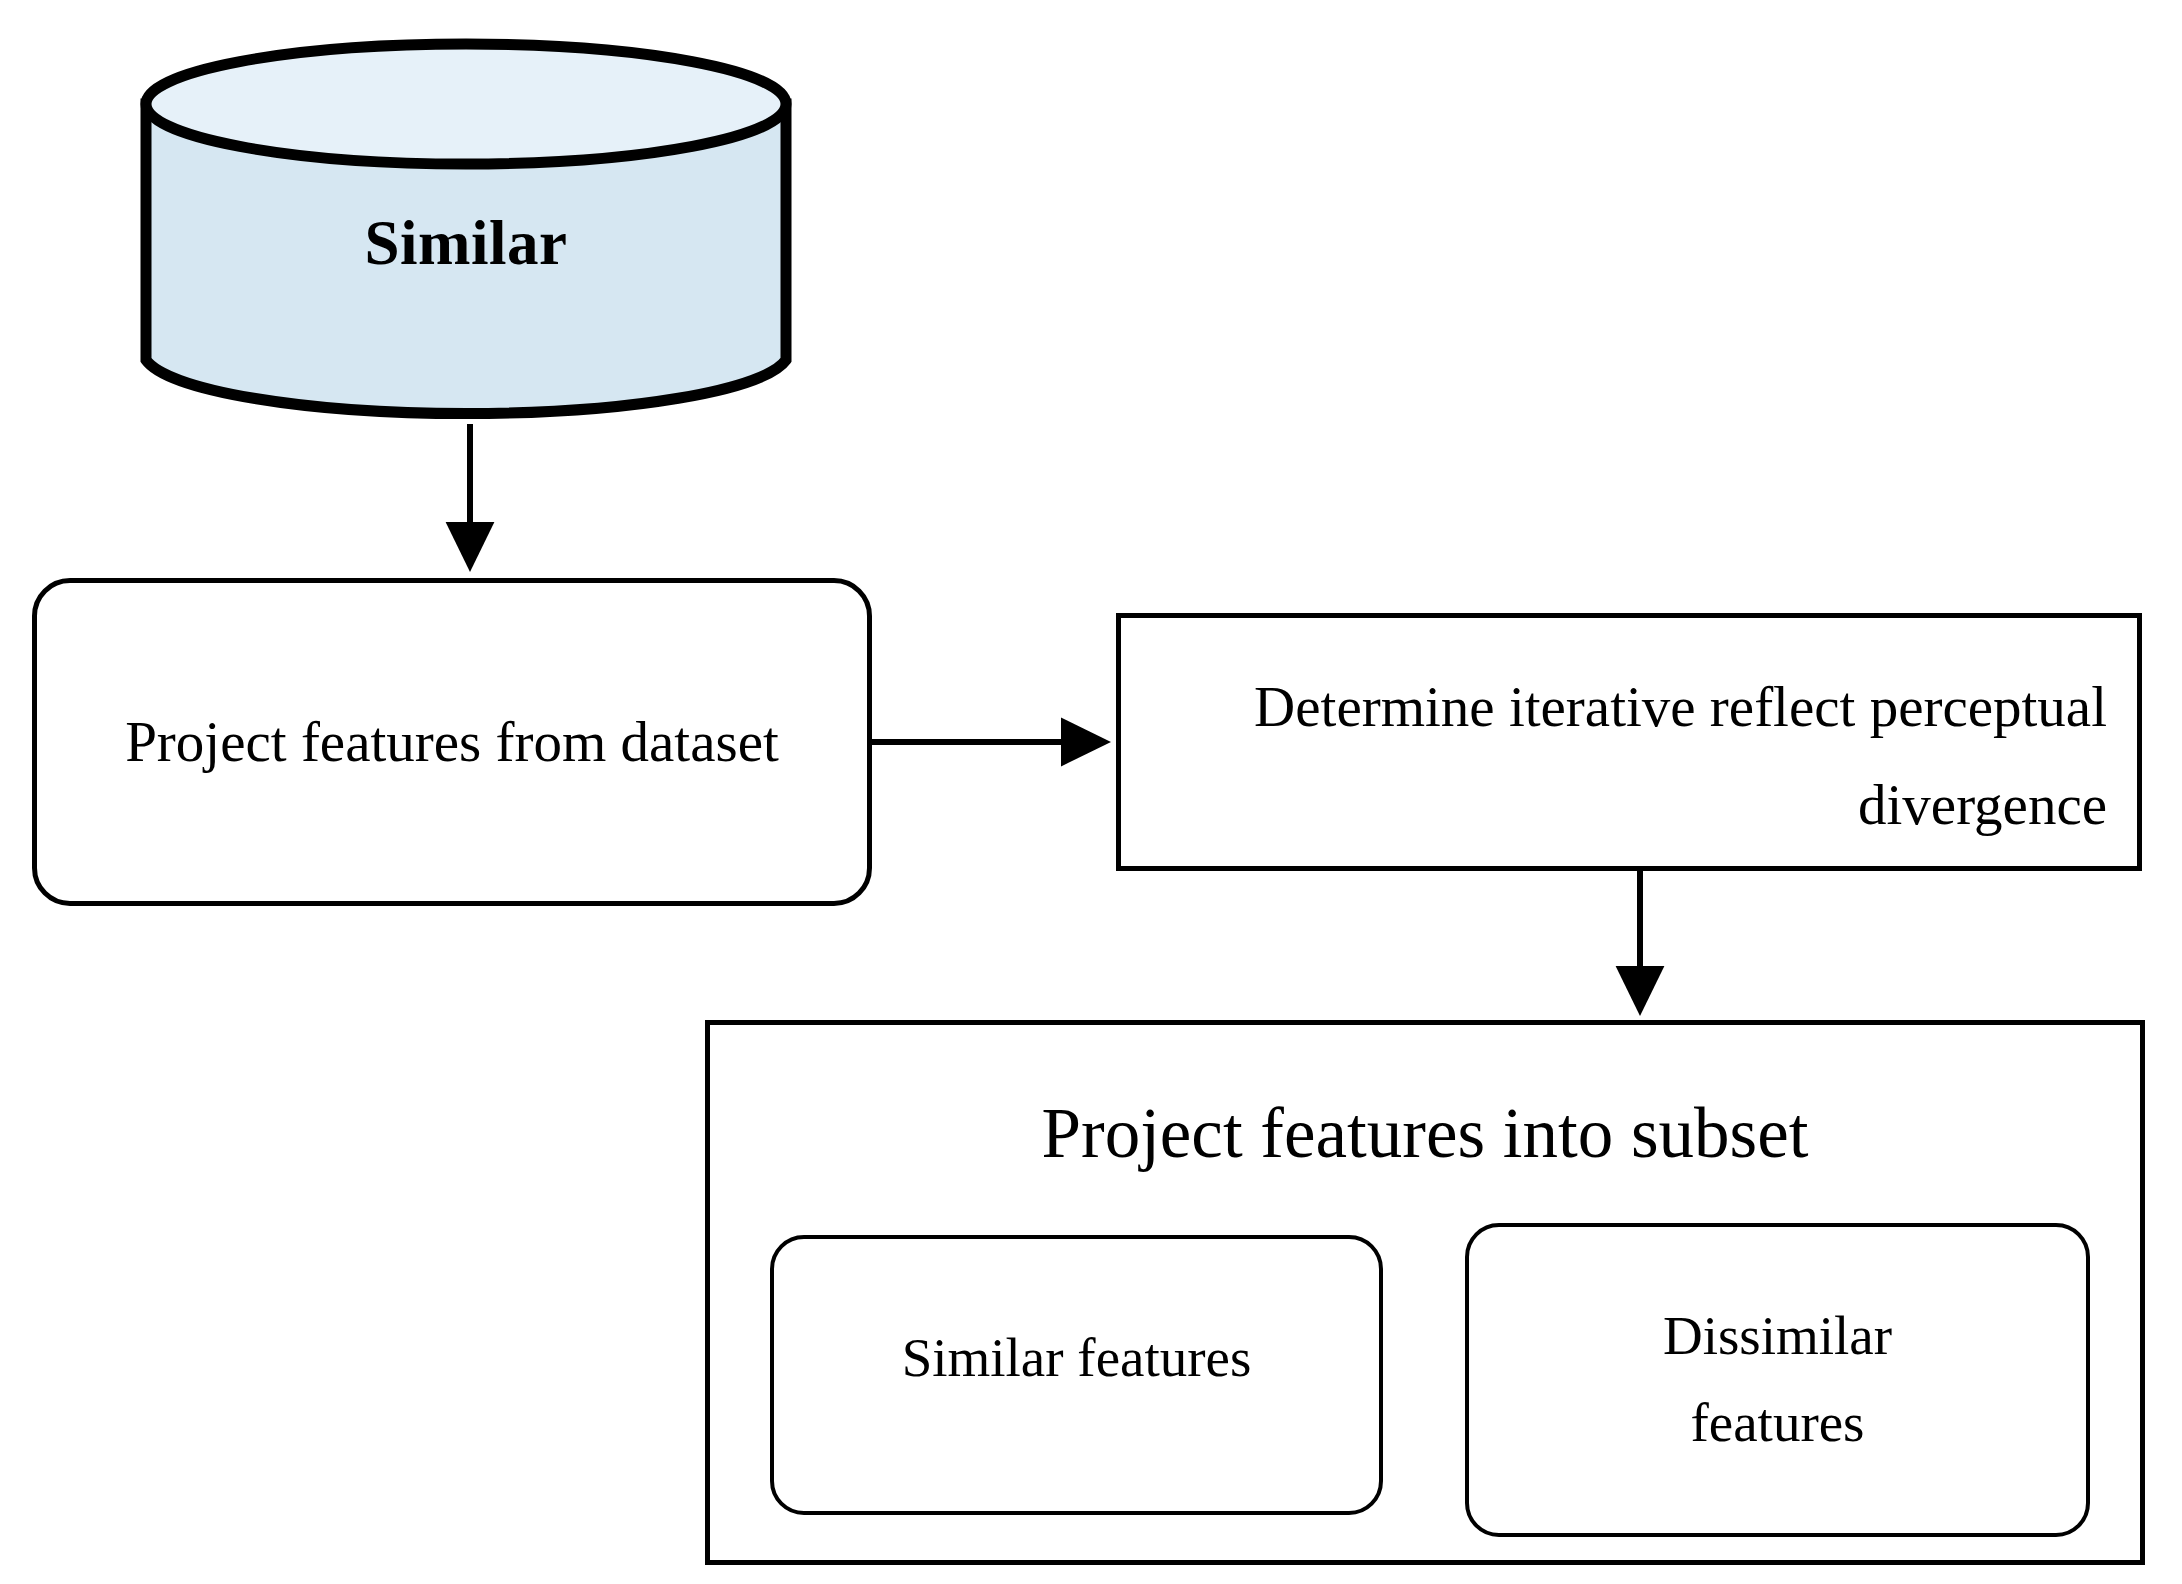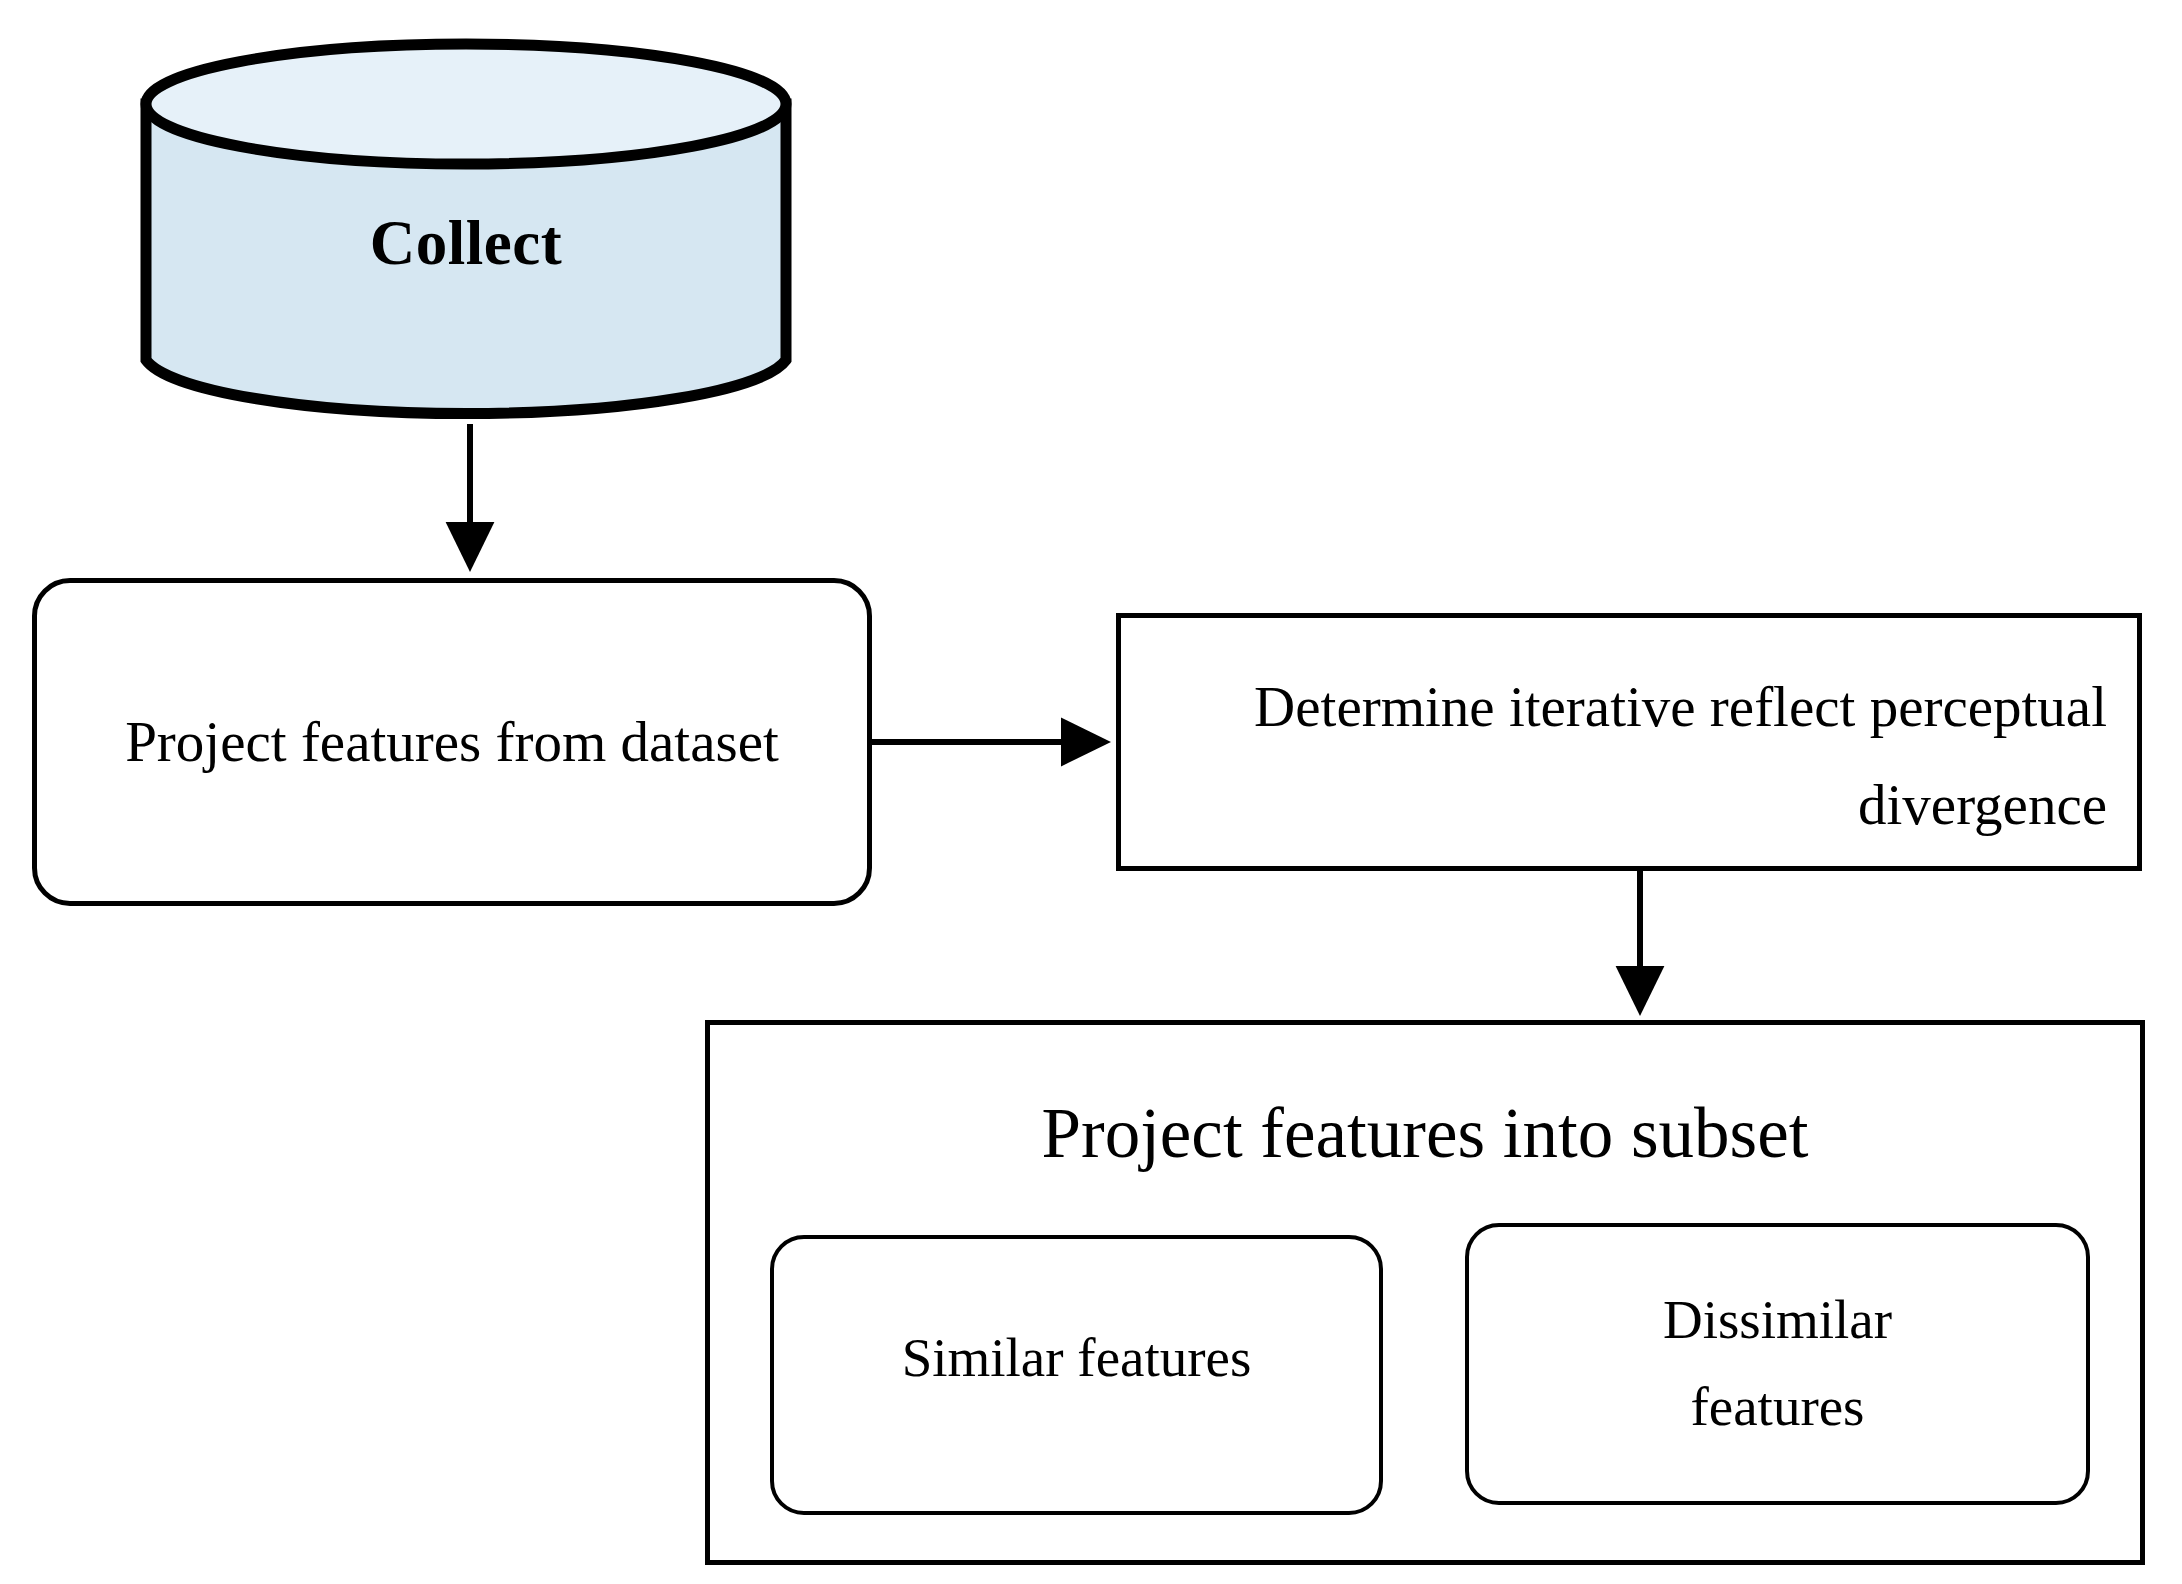--- a/index.html
+++ b/index.html
@@ -138,21 +138,21 @@
   #node-similar .node-text {
     font-size: 55px;
     padding-bottom: 34px;
   }
 
   
   #node-dissimilar {
     left: 755px;
     top: 198px;
     width: 625px;
-    height: 282px;
+    height: 314px;
     border-radius: 34px;
     border-width: 4px;
   }
   #node-dissimilar .node-text {
     font-size: 55px;
     line-height: 1.58;
     padding: 0 120px;
     box-sizing: border-box;
   }
 </style>
@@ -179,21 +179,21 @@
     <g>
       <line x1="1640" y1="871" x2="1640" y2="1010" stroke="#000000" stroke-width="6" marker-end="url(#arrowhead)"></line>
     </g>
   </svg>
 
   <div class="cylinder">
     <svg width="652" height="392" viewBox="0 0 652 392">
       <path d="M6,68 L6,324 A323,62 0 0 0 646,324 L646,68 Z" fill="#d6e7f2" stroke="#000000" stroke-width="11"></path>
       <ellipse cx="326" cy="68" rx="320" ry="60" fill="#e6f1f9" stroke="#000000" stroke-width="11"></ellipse>
     </svg>
-    <div class="cylinder-label">Collect</div>
+    <div class="cylinder-label">Similar</div>
   </div>
 
   <div class="node" id="node-collect">
     <span class="node-text">Project features from dataset</span>
   </div>
 
   <div class="node" id="node-determine">
     <span class="node-text">Determine iterative reflect perceptual divergence</span>
   </div>
 

